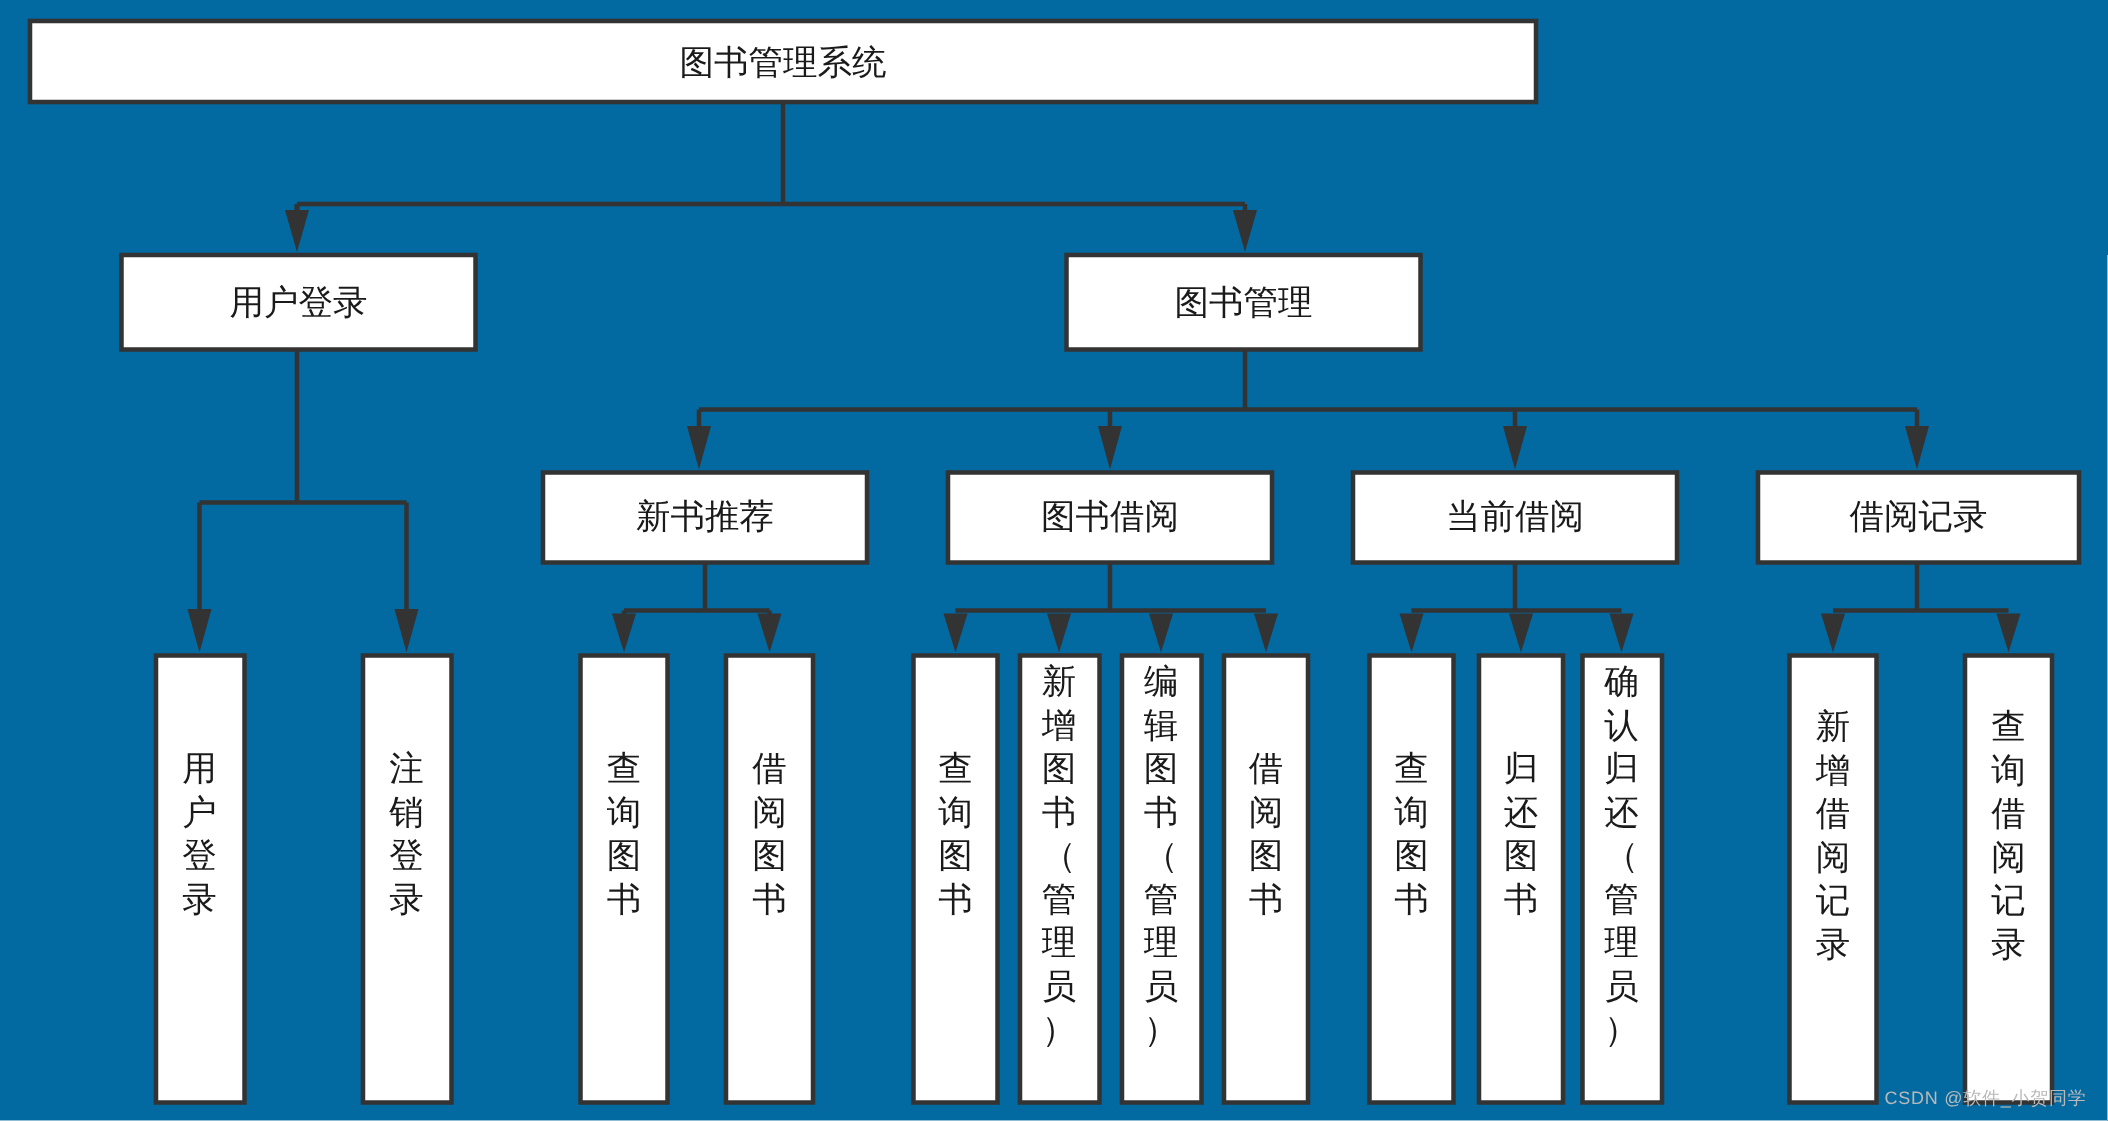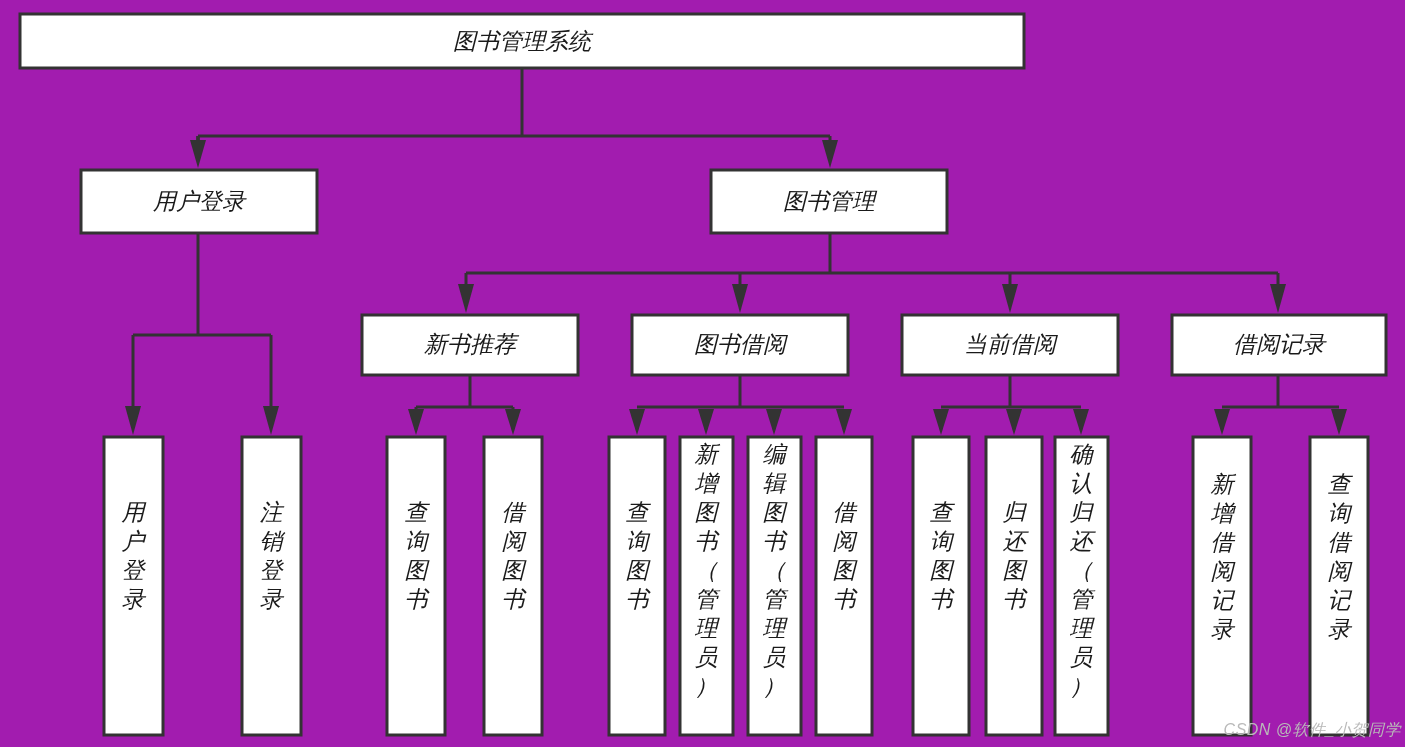--- a/index.html
+++ b/index.html
@@ -7,23 +7,22 @@
     padding: 0;
     background: #ffffff;
   }
   body {
     font-family: "Liberation Sans", "DejaVu Sans", sans-serif;
   }
   #diagram-root {
     position: relative;
     width: 1405px;
     height: 747px;
-    background: #a21caf;
+    background: #0369a1;
     overflow: hidden;
-    font-style: italic;
   }
   svg.flow {
     position: absolute;
     left: 0;
     top: 0;
     width: 1405px;
     height: 747px;
     display: block;
   }
   .node-box {
@@ -49,24 +48,24 @@
     dominant-baseline: middle;
   }
   .node-label-vertical {
     fill: #1a1a1a;
     font-family: "Liberation Sans", "DejaVu Sans", sans-serif;
     font-size: 23px;
     text-anchor: middle;
   }
   .watermark {
     position: absolute;
-    right: 4px;
+    right: 14px;
     bottom: 6px;
     font-family: "Liberation Sans", "DejaVu Sans", sans-serif;
-    font-size: 16px;
+    font-size: 12px;
     color: #b9b9b9;
     letter-spacing: 0.5px;
     white-space: nowrap;
     pointer-events: none;
   }
 </style>
 </head>
 <body>
 
 <div id="diagram-root">

